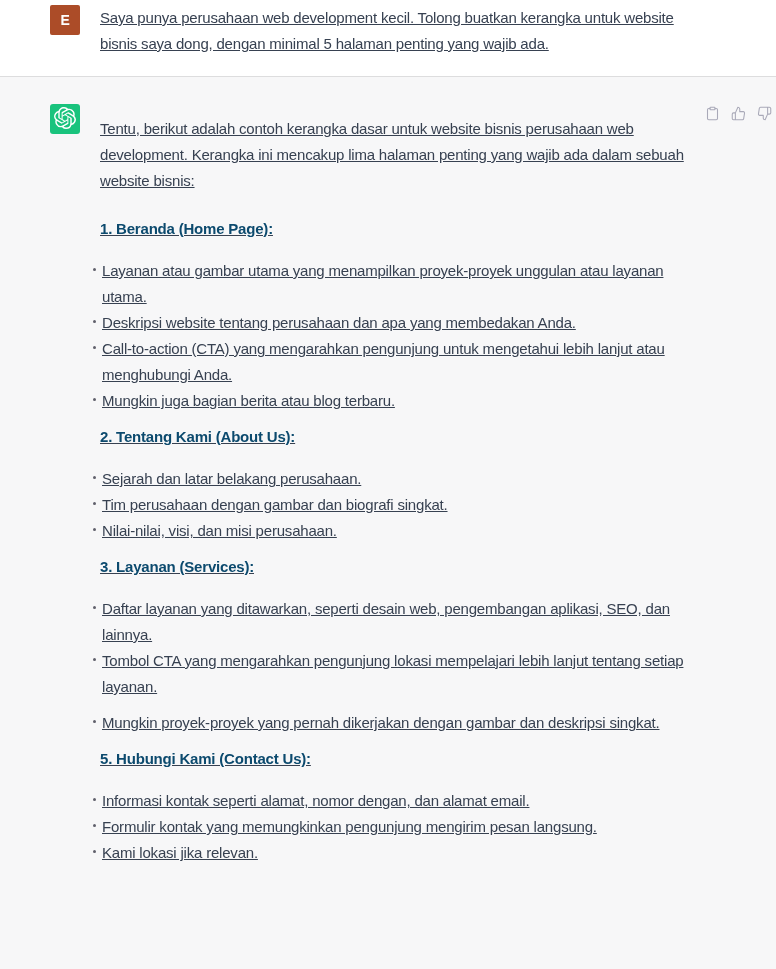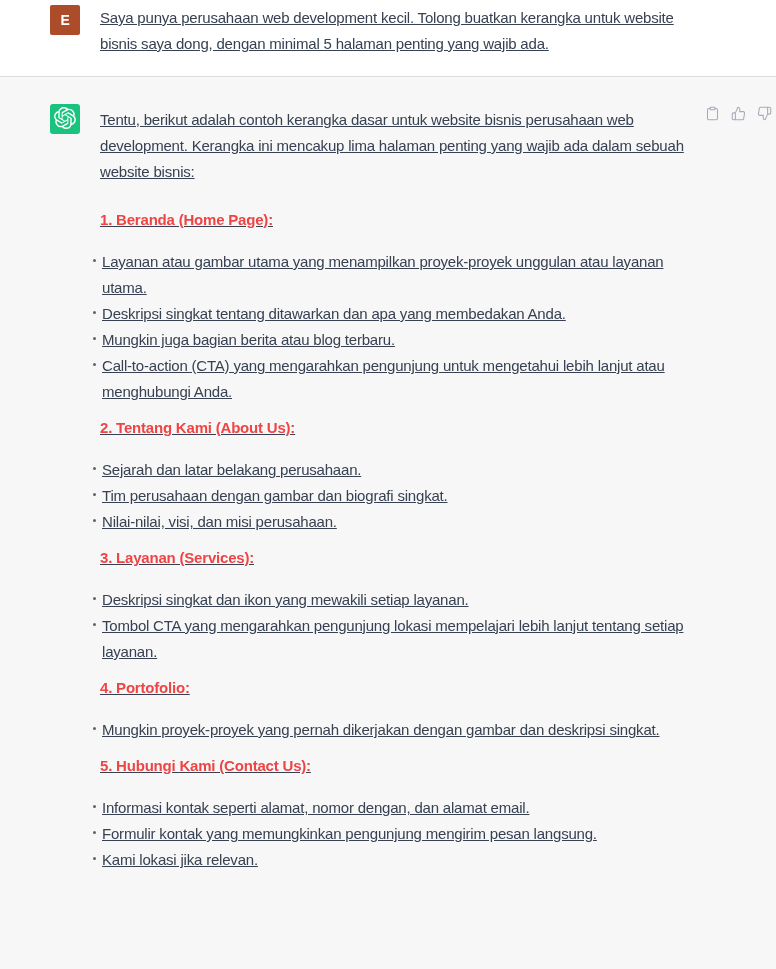--- a/index.html
+++ b/index.html
@@ -51,22 +51,22 @@
     color: #ffffff;
     font-size: 14px;
     font-weight: 600;
     border-radius: 2px;
   }
   .bot-avatar {
     background: #19c37d;
     border-radius: 3px;
   }
   .content p.msg { margin: 0; }
-  .content p.intro { margin: 3px 0 22px 0; }
-  .heading { margin: 0 0 16px 0; font-weight: bold; color: #ef4444; }
+  .content p.intro { margin: 12px 0 22px 0; }
+  .heading { margin: 0 0 16px 0; font-weight: bold; color: #0c4a6e; }
   ul.bullets { list-style: none; margin: 0 0 10px 0; padding: 0 0 0 2px; }
   ul.bullets li { position: relative; margin: 0; }
   ul.bullets li::before {
     content: "";
     position: absolute;
     left: -9px;
     top: 10px;
     width: 3px; height: 3px;
     border-radius: 50%;
     background: #60606b;
@@ -107,39 +107,38 @@
         </span>
       </div>
     </div>
 
     <div class="content">
       <p class="intro">Tentu, berikut adalah contoh kerangka dasar untuk website bisnis perusahaan web development. Kerangka ini mencakup lima halaman penting yang wajib ada dalam sebuah website bisnis:</p>
 
       <p class="heading">1. Beranda (Home Page):</p>
       <ul class="bullets">
         <li>Layanan atau gambar utama yang menampilkan proyek-proyek unggulan atau layanan utama.</li>
-        <li>Deskripsi singkat tentang ditawarkan dan apa yang membedakan Anda.</li>
+        <li>Deskripsi website tentang perusahaan dan apa yang membedakan Anda.</li>
+        <li>Call-to-action (CTA) yang mengarahkan pengunjung untuk mengetahui lebih lanjut atau menghubungi Anda.</li>
         <li>Mungkin juga bagian berita atau blog terbaru.</li>
-        <li>Call-to-action (CTA) yang mengarahkan pengunjung untuk mengetahui lebih lanjut atau menghubungi Anda.</li>
       </ul>
 
       <p class="heading">2. Tentang Kami (About Us):</p>
       <ul class="bullets">
         <li>Sejarah dan latar belakang perusahaan.</li>
         <li>Tim perusahaan dengan gambar dan biografi singkat.</li>
         <li>Nilai-nilai, visi, dan misi perusahaan.</li>
       </ul>
 
       <p class="heading">3. Layanan (Services):</p>
       <ul class="bullets">
-        <li>Deskripsi singkat dan ikon yang mewakili setiap layanan.</li>
+        <li>Daftar layanan yang ditawarkan, seperti desain web, pengembangan aplikasi, SEO, dan lainnya.</li>
         <li>Tombol CTA yang mengarahkan pengunjung lokasi mempelajari lebih lanjut tentang setiap layanan.</li>
       </ul>
 
-      <p class="heading">4. Portofolio:</p>
       <ul class="bullets">
         <li>Mungkin proyek-proyek yang pernah dikerjakan dengan gambar dan deskripsi singkat.</li>
       </ul>
 
       <p class="heading">5. Hubungi Kami (Contact Us):</p>
       <ul class="bullets">
         <li>Informasi kontak seperti alamat, nomor dengan, dan alamat email.</li>
         <li>Formulir kontak yang memungkinkan pengunjung mengirim pesan langsung.</li>
         <li>Kami lokasi jika relevan.</li>
       </ul>

